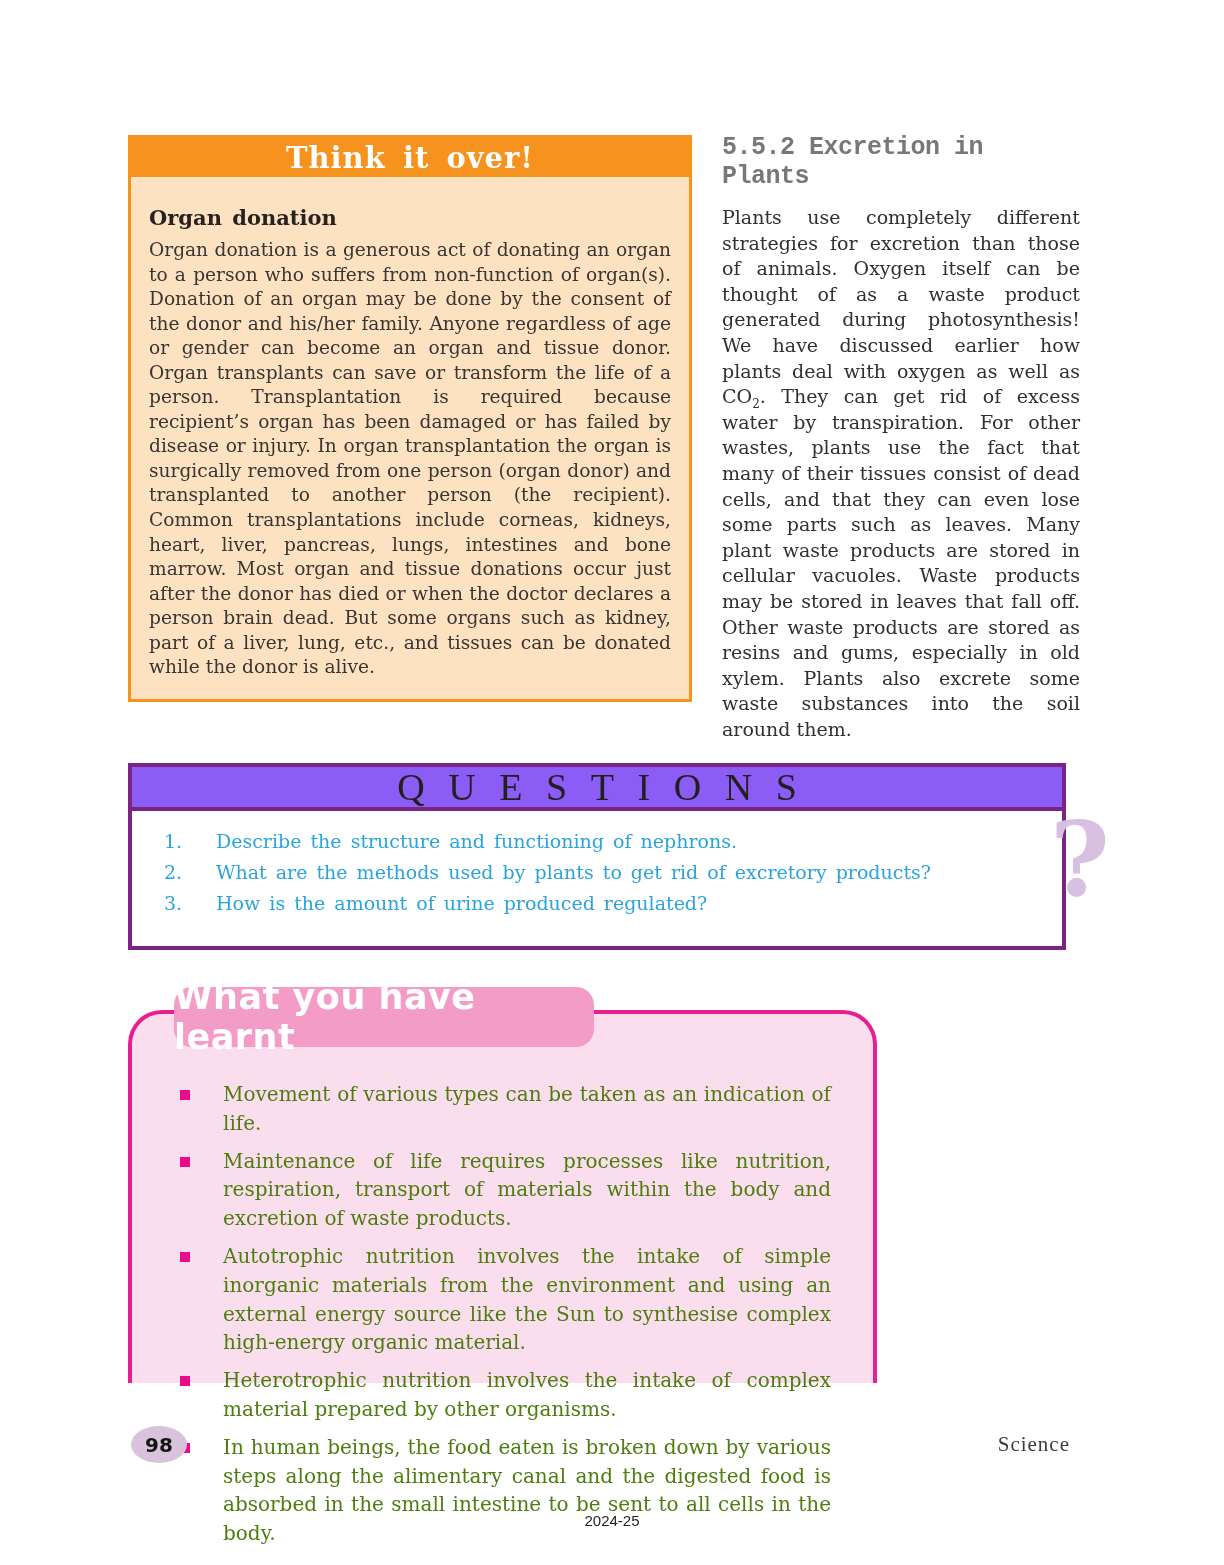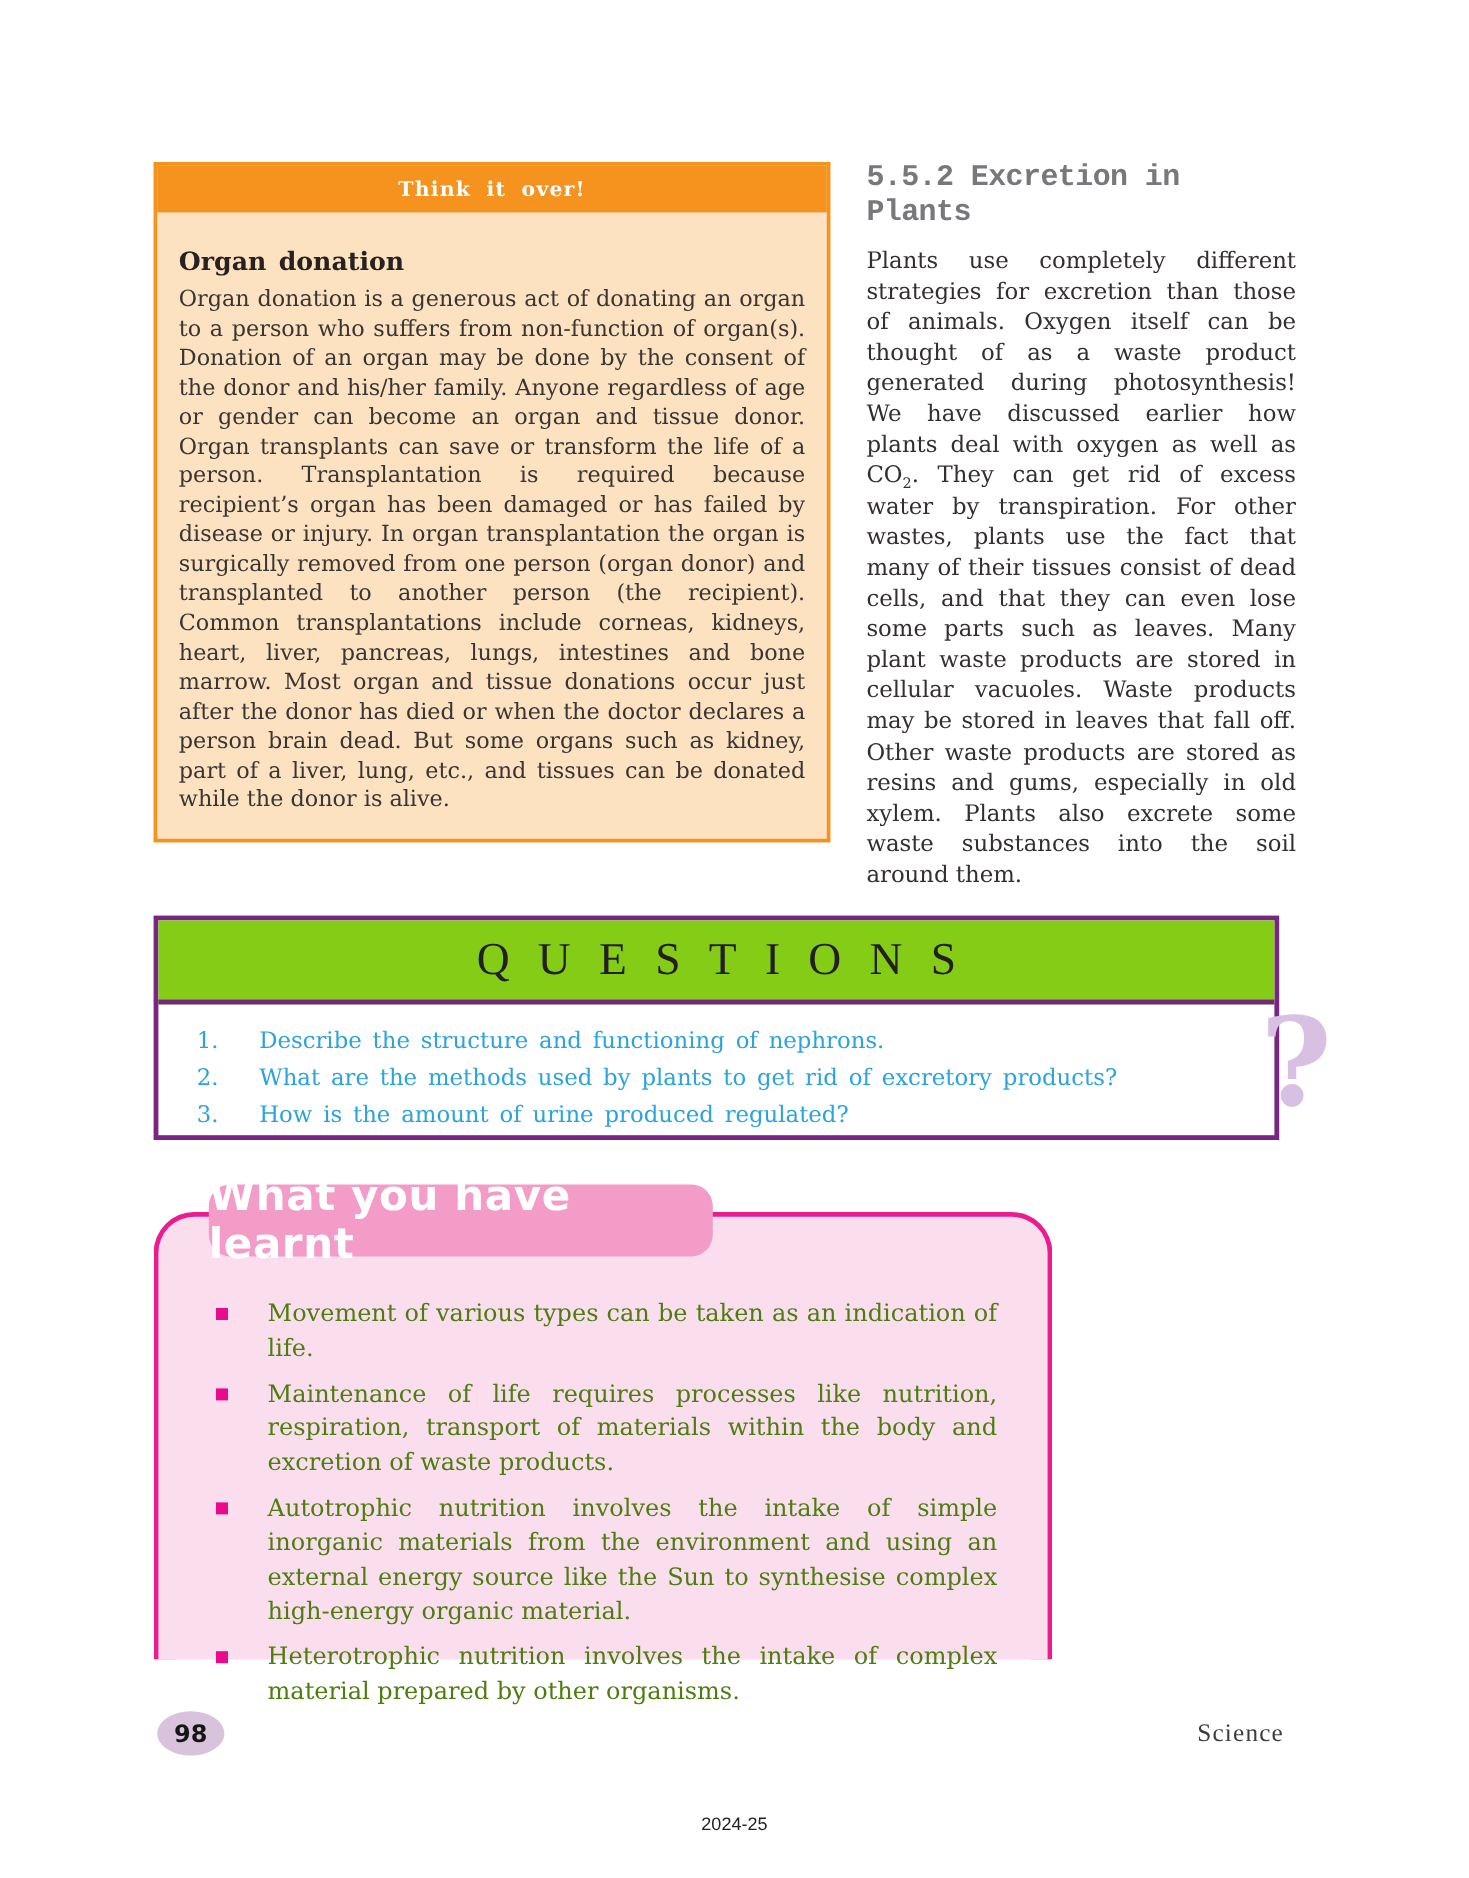--- a/index.html
+++ b/index.html
@@ -9,21 +9,21 @@
     font-family:"DejaVu Serif", serif;
   }
 
   
   .think-box {
     position:absolute; left:128px; top:135px; width:564px; height:567px;
     background:#FCE2C1; border:3px solid #F6921E;
   }
   .think-header {
     background:#F6921E; height:39px; display:flex; align-items:center; justify-content:center;
-    color:#ffffff; font-weight:bold; font-size:17px; letter-spacing:1px; word-spacing:6px;
+    color:#ffffff; font-weight:bold; font-size:29px; letter-spacing:1px; word-spacing:6px;
   }
   .think-inner { padding:28px 18px 0 18px; }
   .think-title { font-size:21px; font-weight:bold; color:#272220; margin-bottom:8px; word-spacing:3px; }
   .think-text {
     font-size:18.6px; line-height:24.55px; text-align:justify; color:#3A3433;
   }
 
   
   .excretion { position:absolute; left:722px; top:133px; width:358px; }
   .sec-heading {
@@ -34,21 +34,21 @@
     font-size:19px; line-height:25.6px; text-align:justify; color:#332F2E;
   }
   .sec-text sub { font-size:12px; line-height:0; }
 
   
   .questions-box {
     position:absolute; left:128px; top:763px; width:938px; height:187px;
     border:4px solid #7A2583; background:#ffffff;
   }
   .q-header {
-    background:#84cc16; border-bottom:4px solid #7A2583; height:70px;
+    background:#8b5cf6; border-bottom:4px solid #7A2583; height:44px;
     display:flex; align-items:center; justify-content:center;
     font-family:"Liberation Serif", serif; font-size:38px; color:#231F20;
     letter-spacing:0.62em; text-indent:0.62em;
   }
   .q-body { position:relative; padding:15px 130px 0 32px; }
   .q-list { list-style:none; }
   .q-item { display:flex; font-size:19px; line-height:31px; color:#2BA3DC; word-spacing:3px; }
   .q-num { width:52px; flex-shrink:0; }
   .q-mark {
     position:absolute; right:-78px; top:-4px; width:120px; text-align:center;
@@ -146,20 +146,24 @@
           <span class="learnt-text">Maintenance of life requires processes like nutrition, respiration, transport of materials within the body and excretion of waste products.</span>
         </li>
       <li class="learnt-item">
           <span class="bullet"></span>
           <span class="learnt-text">Autotrophic nutrition involves the intake of simple inorganic materials from the environment and using an external energy source like the Sun to synthesise complex high-energy organic material.</span>
         </li>
       <li class="learnt-item">
           <span class="bullet"></span>
           <span class="learnt-text">Heterotrophic nutrition involves the intake of complex material prepared by other organisms.</span>
         </li>
+      <li class="learnt-item">
+          <span class="bullet"></span>
+          <span class="learnt-text">In human beings, the food eaten is broken down by various steps along the alimentary canal and the digested food is absorbed in the small intestine to be sent to all cells in the body.</span>
+        </li>
     </ul>
   </section>
 
   <div class="page-badge">98</div>
   <div class="book-title">Science</div>
   <div class="edition">2024-25</div>
 
 </div>
 
 </body></html>

